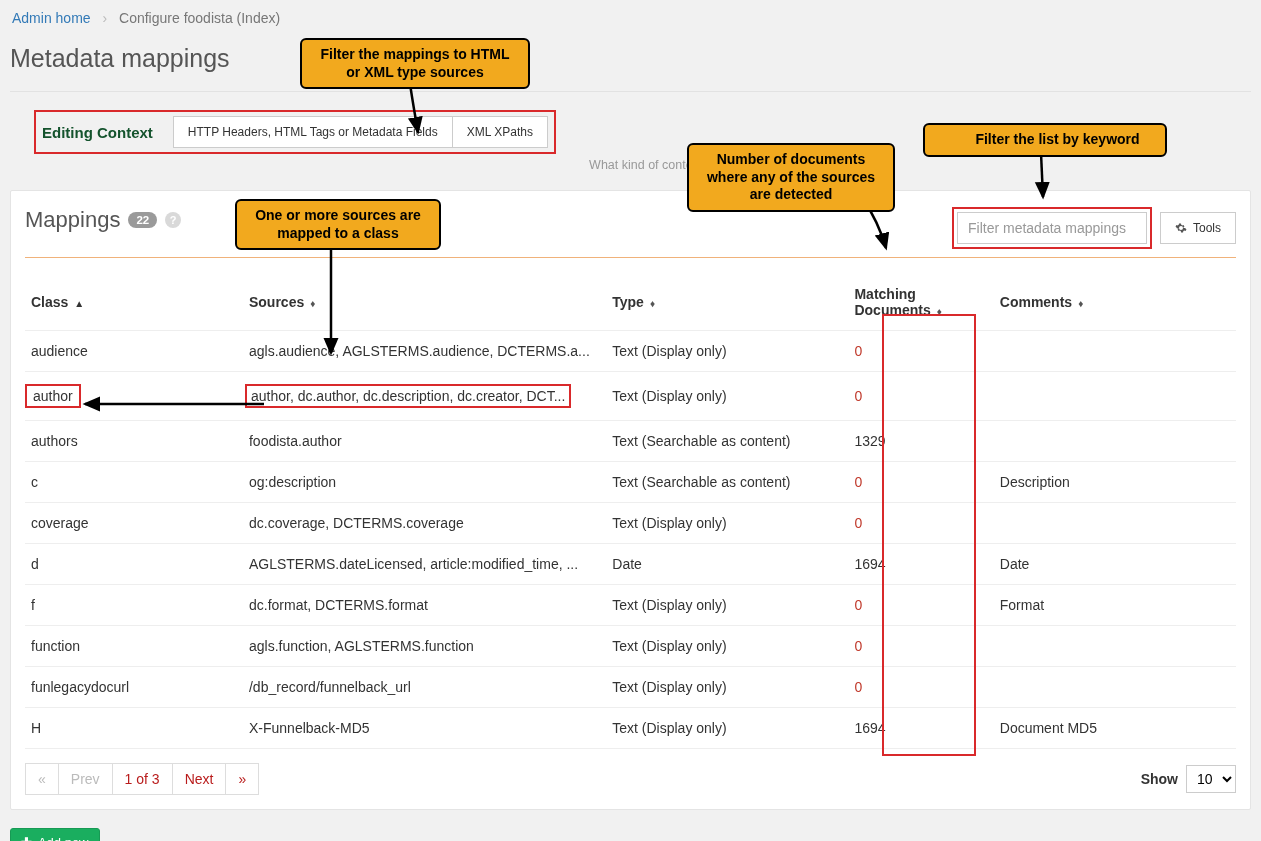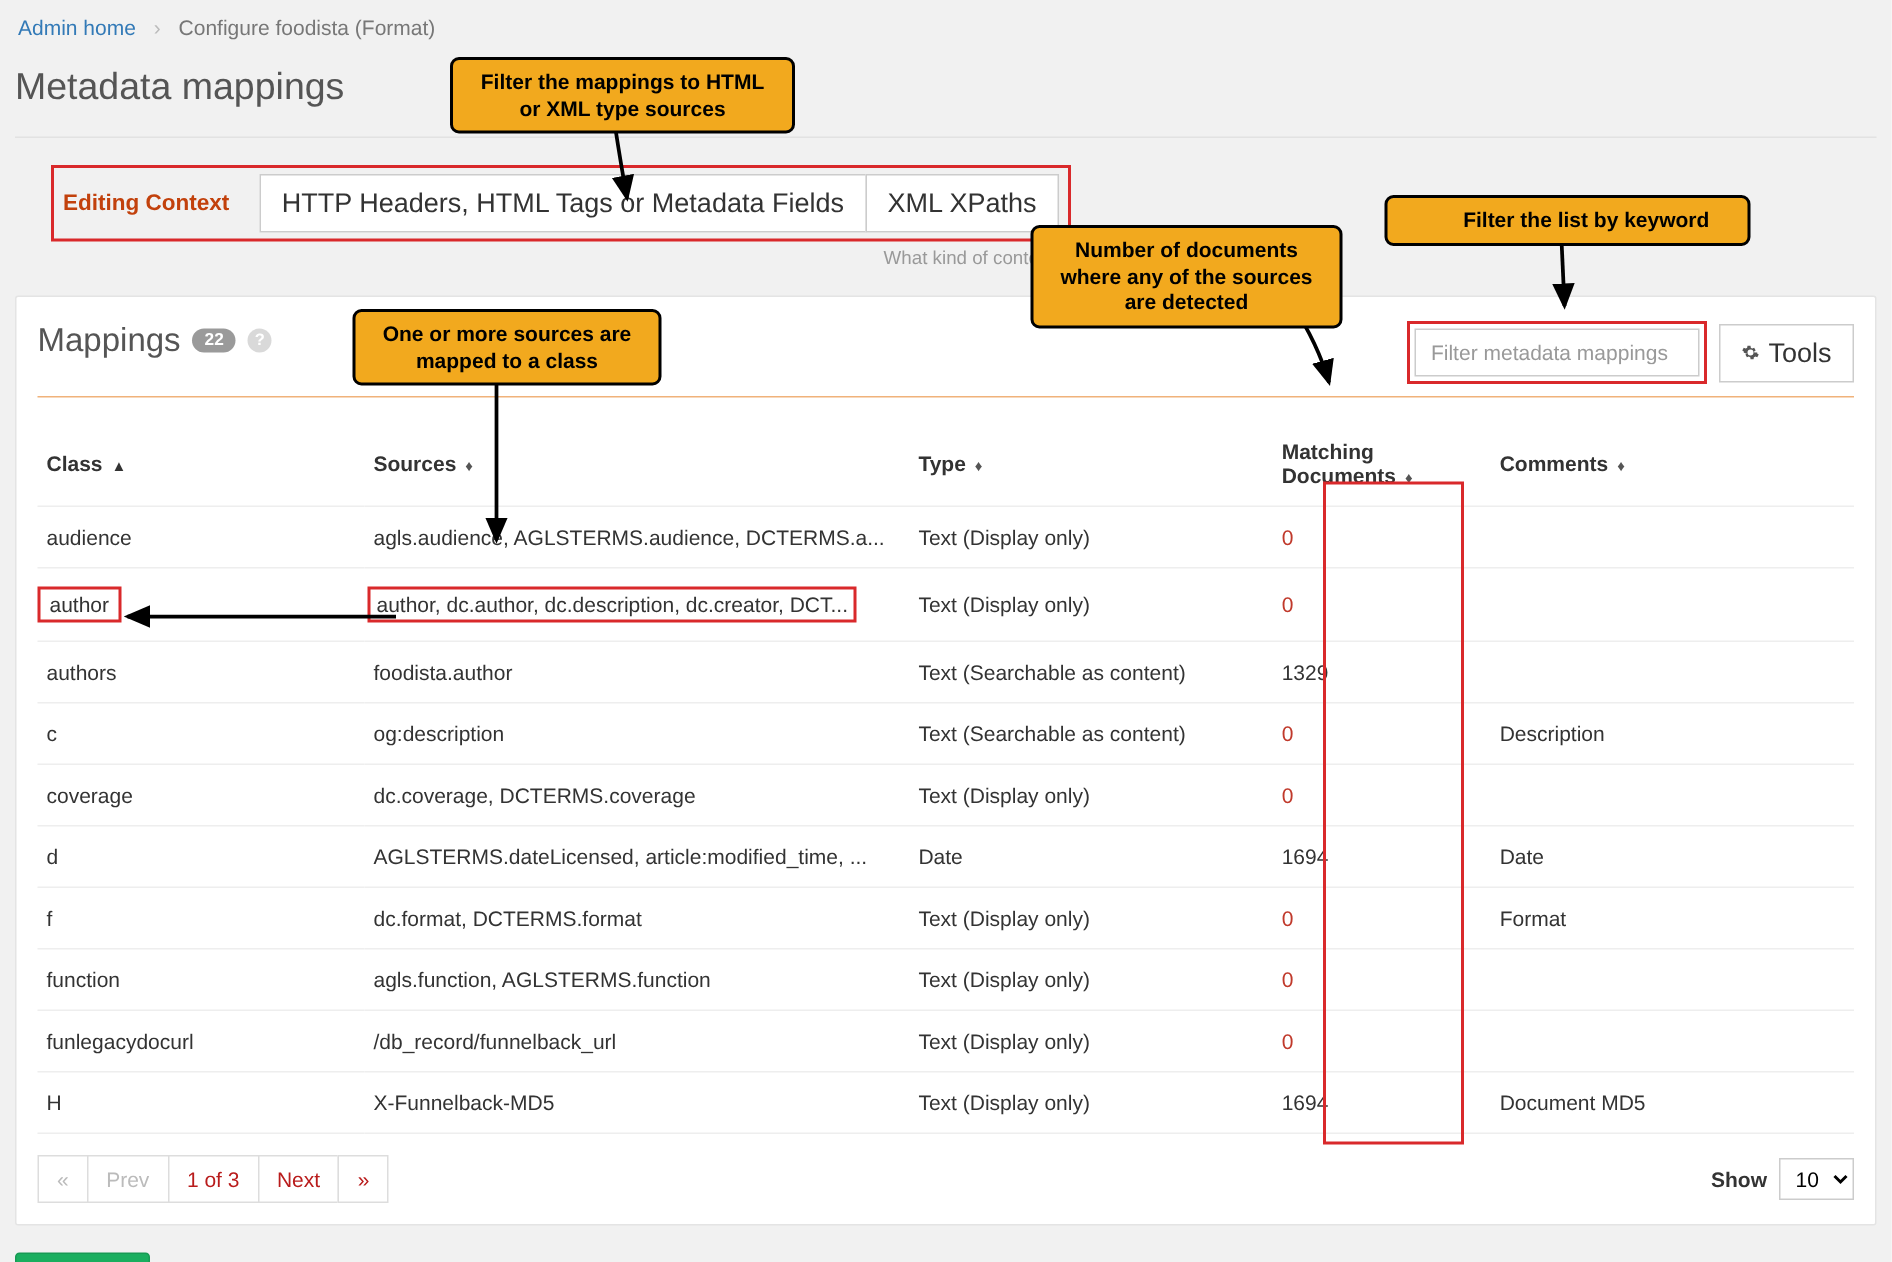--- a/index.html
+++ b/index.html
@@ -6,23 +6,23 @@
   html, body { margin: 0; padding: 0; background: #f1f1f1; font-family: "Helvetica Neue", Arial, sans-serif; font-size: 14px; color: #333; }
   a { color: #337ab7; text-decoration: none; }
   .page { padding: 4px 10px 20px 10px; }
   .breadcrumb { color: #777; font-size: 14px; padding: 6px 2px 4px 2px; }
   .breadcrumb a { color: #337ab7; }
   .breadcrumb .sep { margin: 0 8px; color: #bbb; }
   h1.title { font-weight: 300; font-size: 25px; color: #555; margin: 14px 0 18px 0; }
   hr.rule { border: none; border-top: 1px solid #e2e2e2; margin: 0 0 18px 0; }
 
   .editing-context-row { display: flex; align-items: flex-start; padding-left: 24px; margin-bottom: 22px; }
-  .editing-context-label { font-weight: 700; font-size: 15px; color: #c2410c; padding-top: 10px; margin-right: 10px; }
+  .editing-context-label { font-weight: 700; font-size: 15px; color: #14532d; padding-top: 10px; margin-right: 10px; }
   .ec-buttons { display: inline-flex; }
-  .btn { display: inline-flex; align-items: center; background: #fff; border: 1px solid #ccc; color: #333; padding: 8px 14px; font-size: 18px; cursor: pointer; }
+  .btn { display: inline-flex; align-items: center; background: #fff; border: 1px solid #ccc; color: #333; padding: 8px 14px; font-size: 12px; cursor: pointer; }
   .btn + .btn { margin-left: -1px; }
   .ec-hint { color: #999; font-size: 12.5px; margin-top: 6px; margin-left: 120px; text-align: center; }
   .ec-redbox { border: 2px solid #d9292b; padding: 4px 6px; display: inline-flex; align-items: center; }
 
   .panel { background: #fff; border: 1px solid #e4e4e4; border-radius: 2px; padding: 16px 14px 14px 14px; }
 
   .mappings-header { display: flex; align-items: flex-start; justify-content: space-between; margin-bottom: 8px; }
   .mappings-title-wrap { display: flex; align-items: center; gap: 8px; }
   .mappings-title { font-size: 22px; font-weight: 400; color: #555; }
   .badge { display:inline-block; background:#9a9a9a; color:#fff; font-size:11.5px; font-weight:700; padding:2px 8px; border-radius:10px; }
@@ -76,21 +76,21 @@
 
 </style>
 </head>
 <body>
 
 <div class="page rel">
 
   <div class="breadcrumb">
     <a href="#">Admin home</a>
     <span class="sep">›</span>
-    <span>Configure foodista (Format)</span>
+    <span>Configure foodista (Index)</span>
   </div>
 
   <h1 class="title">Metadata mappings</h1>
 
   <div class="callout" style="left:300px; top:38px; width:230px;">Filter the mappings to HTML or XML type sources</div>
   <svg class="arrow-svg" style="left:380px; top:82px;" width="60" height="60">
     <defs>
         <marker id="ah1" markerWidth="8" markerHeight="8" refX="6" refY="3" orient="auto">
           <path d="M0,0 L7,3 L0,6 Z" fill="#000"></path>
         </marker>

